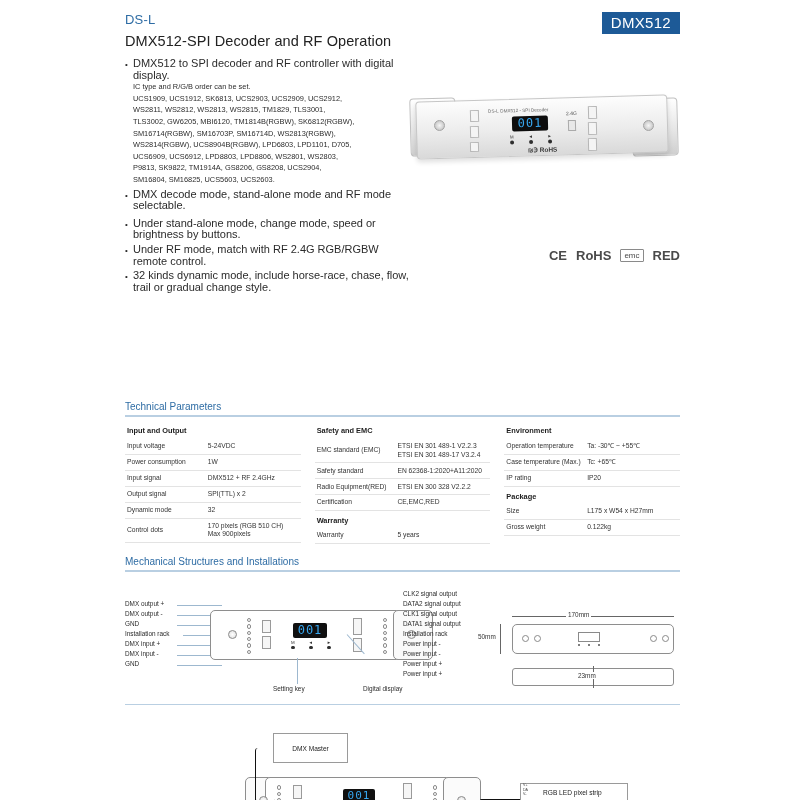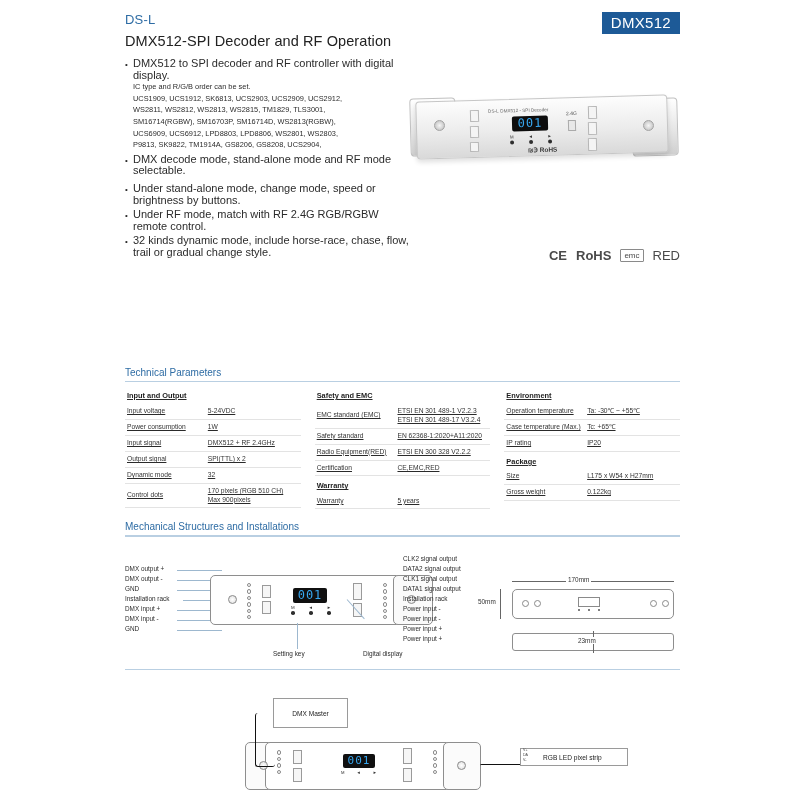--- a/index.html
+++ b/index.html
@@ -82,30 +82,30 @@
   
   .certrow {
     position: absolute; right: 0; top: 248px;
     display: flex; align-items: center; gap: 9px;
     color: #4a4a4a; font-size: 13px; font-weight: bold;
   }
   .certrow .emc {
     font-size: 8px; border: 1px solid #8a8a8a; padding: 1px 3px; font-weight: normal;
     color: #4a4a4a; border-radius: 1px;
   }
-  .certrow .red { font-weight: normal; }
+  .certrow .red { font-weight: bold; }
 
   
   .sec { margin-top: 12px; }
   .sec-h { font-size: 10px; color: #2e6ca4; padding-bottom: 3px; }
   .sec-rule { height: 1.5px; background: #b9cfe2; }
 
   
   .tp { display: flex; gap: 14px; margin-top: 7px; }
-  .tp-col { flex: 1; text-decoration: underline; }
+  .tp-col { flex: 1; }
   .tp-sub { font-size: 7.4px; font-weight: bold; color: #1e1e1e; padding: 2px 0 4px 2px; }
   table.tbl { width: 100%; border-collapse: collapse; }
   table.tbl td {
     font-size: 6.7px; color: #333; padding: 3.2px 2px;
     border-bottom: 1px solid #e3e3e3; vertical-align: middle; line-height: 8.6px;
   }
   table.tbl td.k { width: 46%; }
   .tp-sub2 { font-size: 7.4px; font-weight: bold; color: #1e1e1e; padding: 5px 0 3px 2px; }
 
   
@@ -172,23 +172,26 @@
   </div>
 
   <div class="features">
     <div class="feat">
       <span class="dot"></span>
       <span class="txt">DMX512 to SPI decoder and RF controller with digital display.</span>
     </div>
     <div class="cont">IC type and R/G/B order can be set.</div>
     <div class="cont">UCS1909, UCS1912, SK6813, UCS2903, UCS2909, UCS2912,</div>
     <div class="cont">WS2811, WS2812, WS2813, WS2815, TM1829, TLS3001,</div>
+    <div class="cont">TLS3002, GW6205, MBI6120, TM1814B(RGBW), SK6812(RGBW),</div>
     <div class="cont">SM16714(RGBW), SM16703P, SM16714D, WS2813(RGBW),</div>
+    <div class="cont">WS2814(RGBW), UCS8904B(RGBW), LPD6803, LPD1101, D705,</div>
     <div class="cont">UCS6909, UCS6912, LPD8803, LPD8806, WS2801, WS2803,</div>
     <div class="cont">P9813, SK9822, TM1914A, GS8206, GS8208, UCS2904,</div>
+    <div class="cont">SM16804, SM16825, UCS5603, UCS2603.</div>
     <div class="feat-gap"></div>
     <div class="feat">
       <span class="dot"></span>
       <span class="txt">DMX decode mode, stand-alone mode and RF mode selectable.</span>
     </div>
     <div class="feat-gap"></div>
     <div class="feat-gap"></div>
     <div class="feat">
       <span class="dot"></span>
       <span class="txt">Under stand-alone mode, change mode, speed or brightness by buttons.</span>

